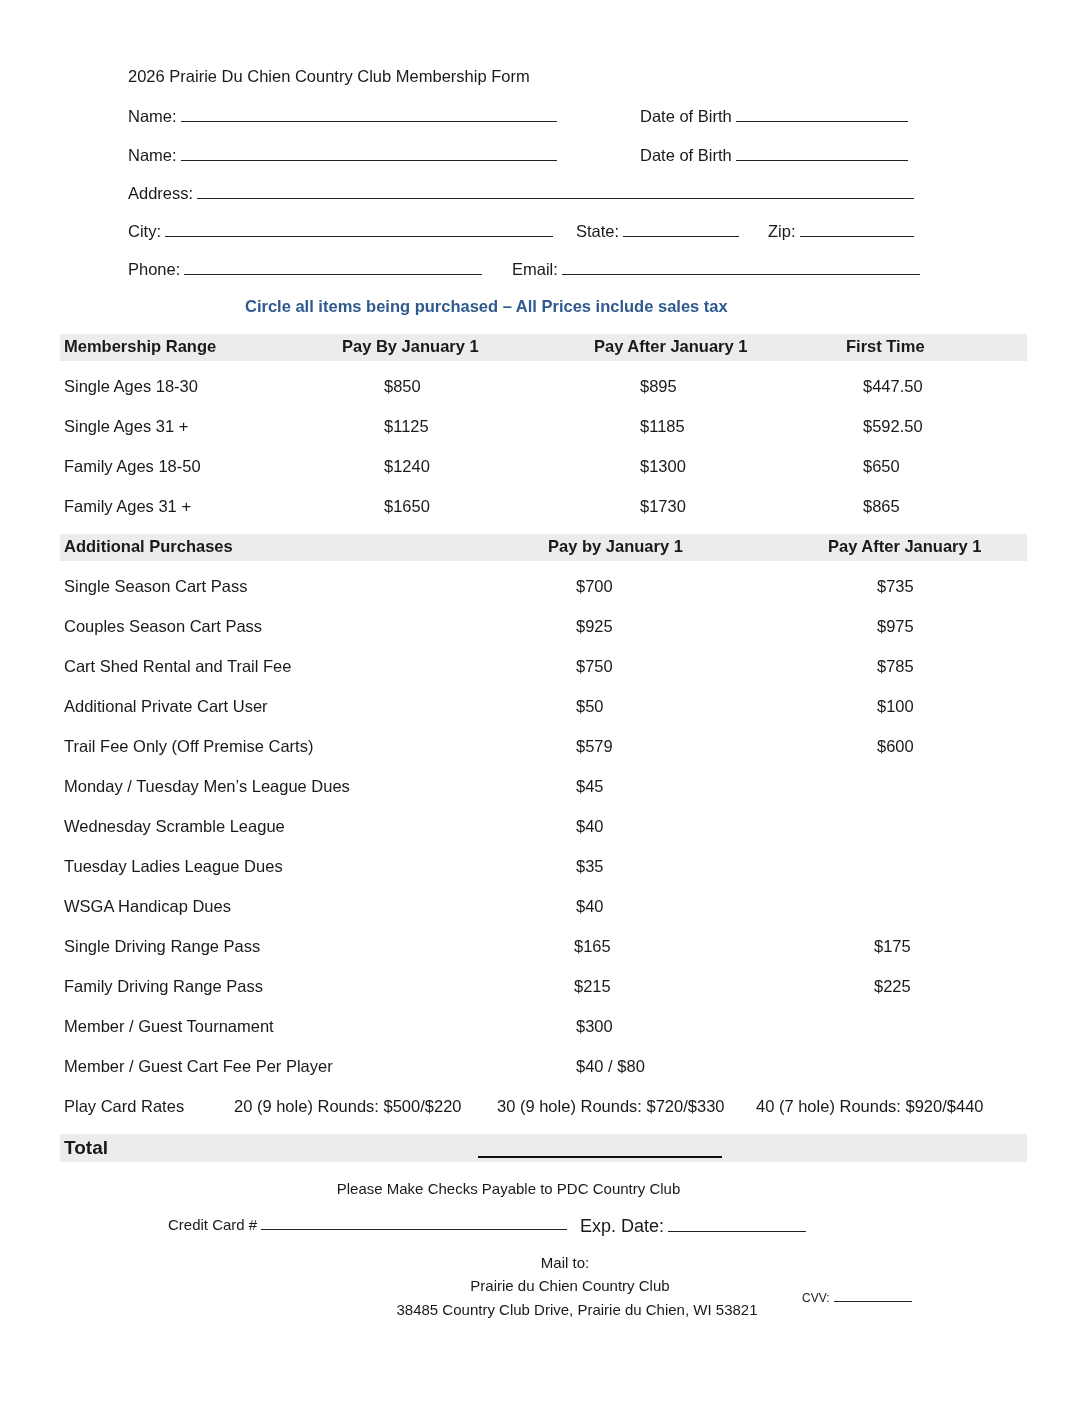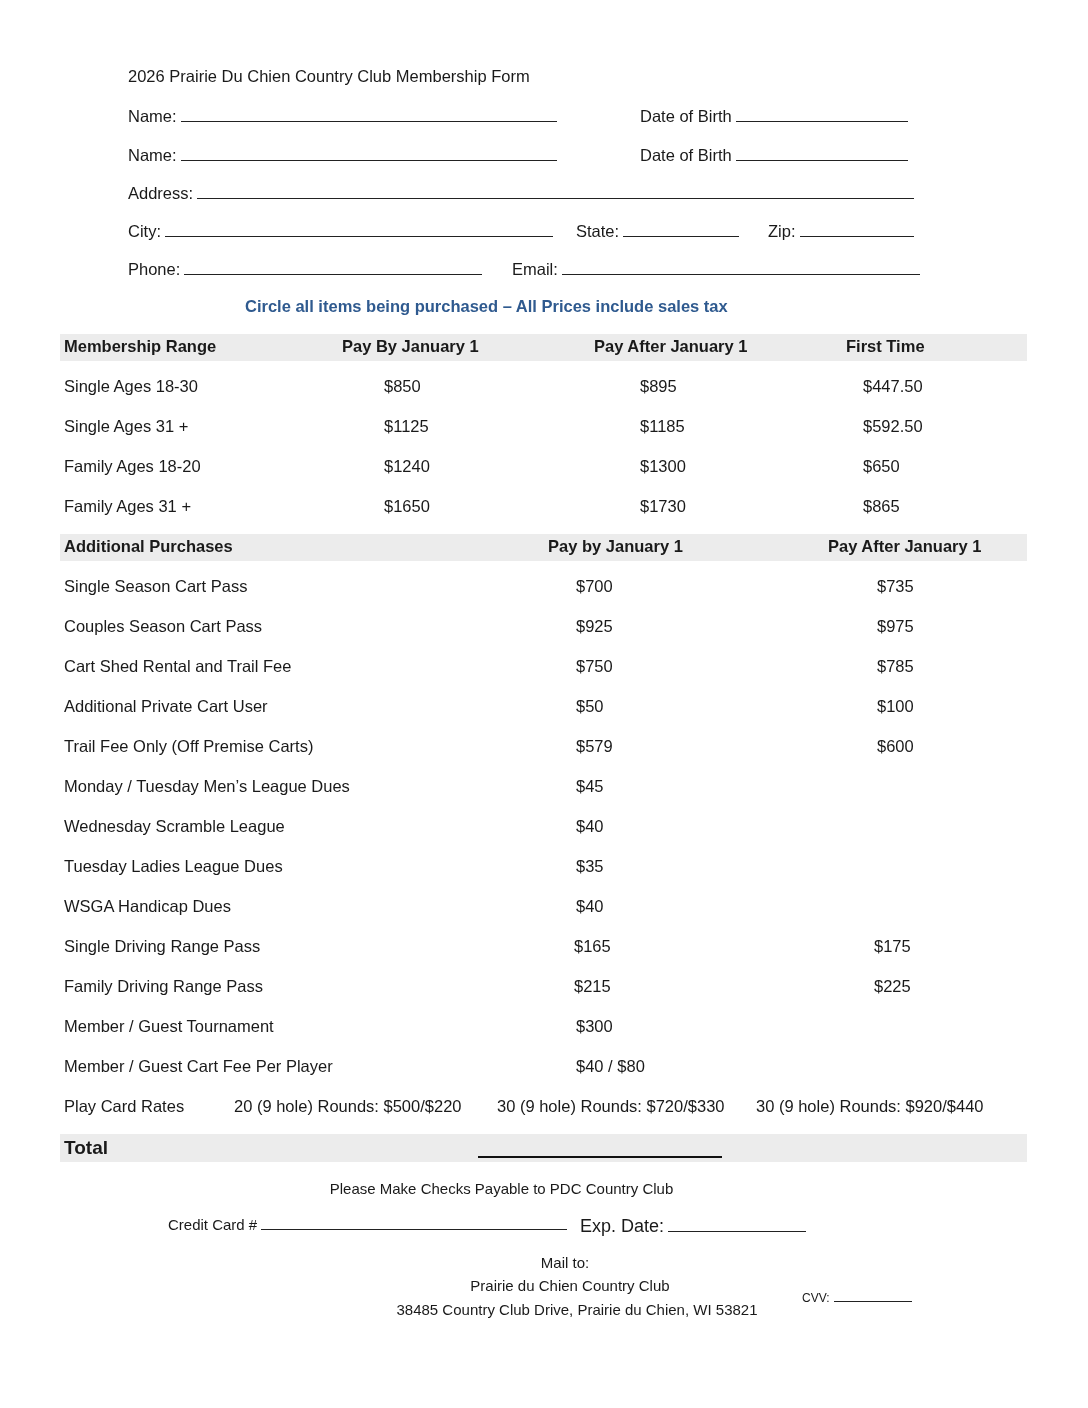--- a/index.html
+++ b/index.html
@@ -70,21 +70,21 @@
     <div class="abs" style="left:640px; top:377px;">$895</div>
     <div class="abs" style="left:863px; top:377px;">$447.50</div>
   </div>
   <div>
     <div class="abs" style="left:64px; top:417px;">Single Ages 31 +</div>
     <div class="abs" style="left:384px; top:417px;">$1125</div>
     <div class="abs" style="left:640px; top:417px;">$1185</div>
     <div class="abs" style="left:863px; top:417px;">$592.50</div>
   </div>
   <div>
-    <div class="abs" style="left:64px; top:457px;">Family Ages 18-20</div>
+    <div class="abs" style="left:64px; top:457px;">Family Ages 18-50</div>
     <div class="abs" style="left:384px; top:457px;">$1240</div>
     <div class="abs" style="left:640px; top:457px;">$1300</div>
     <div class="abs" style="left:863px; top:457px;">$650</div>
   </div>
   <div>
     <div class="abs" style="left:64px; top:497px;">Family Ages 31 +</div>
     <div class="abs" style="left:384px; top:497px;">$1650</div>
     <div class="abs" style="left:640px; top:497px;">$1730</div>
     <div class="abs" style="left:863px; top:497px;">$865</div>
   </div>
@@ -153,29 +153,29 @@
   </div>
   <div>
     <div class="abs" style="left:64px; top:1057px;">Member / Guest Cart Fee Per Player</div>
     <div class="abs" style="left:576px; top:1057px;">$40 / $80</div>
   </div>
 
   <div>
     <div class="abs" style="left:64px; top:1097px;">Play Card Rates</div>
     <div class="abs" style="left:234px; top:1097px;">20 (9 hole) Rounds: $500/$220</div>
     <div class="abs" style="left:497px; top:1097px;">30 (9 hole) Rounds: $720/$330</div>
-    <div class="abs" style="left:756px; top:1097px;">30 (9 hole) Rounds: $920/$440</div>
+    <div class="abs" style="left:756px; top:1097px;">40 (7 hole) Rounds: $920/$440</div>
   </div>
 </div>
 
 <div class="band" style="top:1134px; height:28px;"></div>
 <div class="abs total-label" style="left:64px; top:1137px;">Total</div>
 <div class="abs" style="left:478px; top:1140px; width:244px; height:16px; border-bottom:2px solid #111;"></div>
 
-<div class="abs center" style="left:0; width:1003px; top:1180px; font-size:15px;">Please Make Checks Payable to PDC Country Club</div>
+<div class="abs center" style="left:7px; width:1003px; top:1180px; font-size:15px;">Please Make Checks Payable to PDC Country Club</div>
 
 <div class="abs" style="left:168px; top:1216px; font-size:15px;">
   <span>Credit Card #</span><span class="blank" style="width:306px; height:13px;"></span>
 </div>
 <div class="abs" style="left:580px; top:1216px; font-size:18px;">
   <span>Exp. Date:</span><span class="blank" style="width:138px; height:13px;"></span>
 </div>
 <div class="abs" style="left:802px; top:1288px; font-size:12px;">
   <span>CVV:</span><span class="blank" style="width:78px; height:13px;"></span>
 </div>

